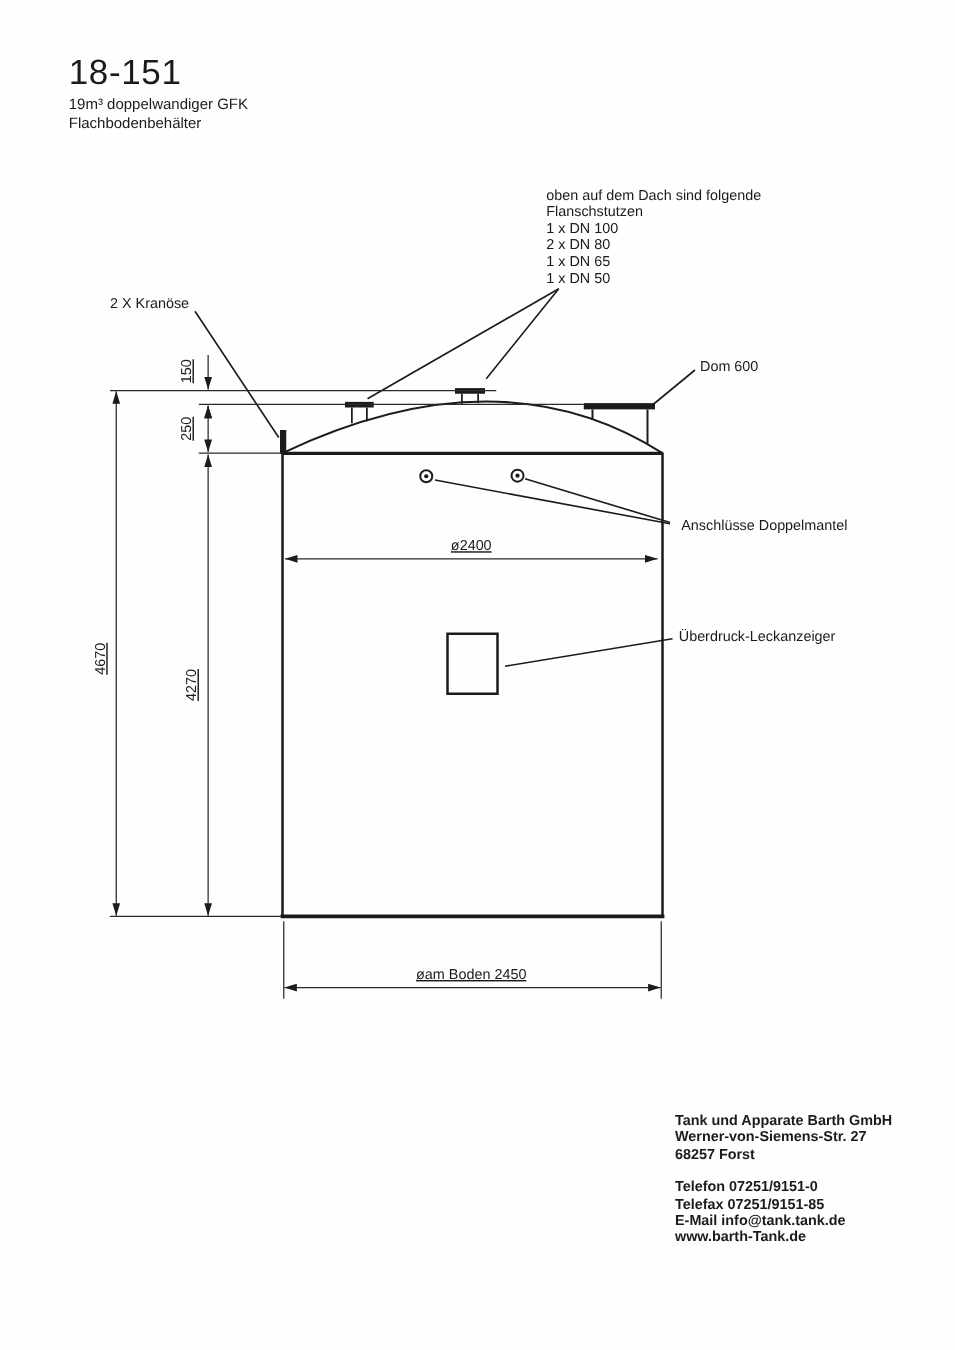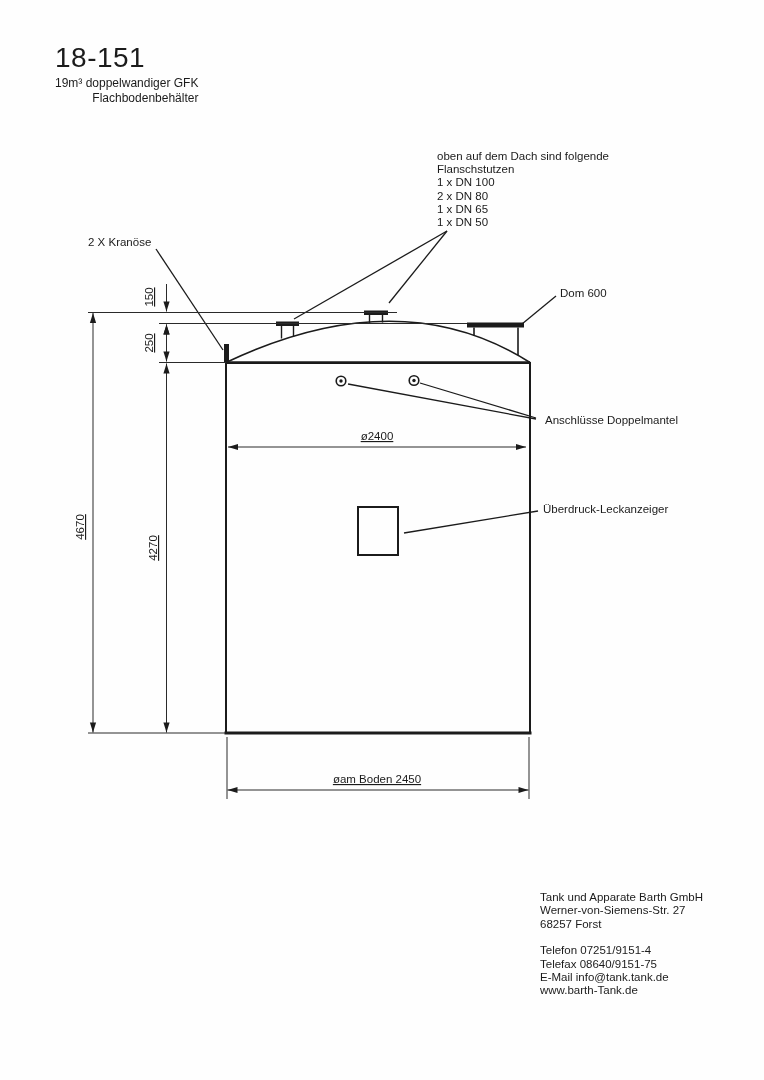--- a/index.html
+++ b/index.html
@@ -1,20 +1,20 @@
 <!DOCTYPE html>
 <html><head>
 <meta charset="utf-8">
 <style>
   html,body{margin:0;padding:0;background:#ffffff;}
   .page{position:relative;width:764px;height:1080px;background:#fefefe;overflow:hidden;
         font-family:"Liberation Sans",sans-serif;color:#1b1b1b;}
   .title{position:absolute;left:55px;top:42px;font-size:28px;letter-spacing:.5px;}
-  .subs{position:absolute;left:55px;top:76px;font-size:12px;line-height:14.5px;text-align:right;}
-  .footer{position:absolute;left:540px;top:891px;font-size:11.5px;font-weight:normal;line-height:13.4px;}
+  .subs{position:absolute;left:55px;top:76px;font-size:12px;line-height:14.5px;}
+  .footer{position:absolute;left:540px;top:891px;font-size:11.5px;font-weight:bold;line-height:13.4px;}
   .footer .gap{height:13px;}
   svg{position:absolute;left:0;top:0;}
   svg text{font-family:"Liberation Sans",sans-serif;font-size:11.5px;fill:#1b1b1b;}
   text.dim{text-decoration:underline;}
   .ol{stroke:#1b1b1b;fill:none;}
   .thin{stroke:#2a2a2a;stroke-width:1;fill:none;}
   .leader{stroke:#1b1b1b;stroke-width:1.3;fill:none;}
 </style>
 </head>
 <body>
@@ -103,19 +103,19 @@
     <text class="dim" x="153" y="343" text-anchor="middle" transform="rotate(-90 153 343)">250</text>
     <text class="dim" x="84" y="527" text-anchor="middle" transform="rotate(-90 84 527)">4670</text>
     <text class="dim" x="157" y="548" text-anchor="middle" transform="rotate(-90 157 548)">4270</text>
   </svg>
 
   <div class="footer">
     <div>Tank und Apparate Barth GmbH</div>
     <div>Werner-von-Siemens-Str. 27</div>
     <div>68257 Forst</div>
     <div class="gap"></div>
-    <div>Telefon 07251/9151-4</div>
-    <div>Telefax 08640/9151-75</div>
+    <div>Telefon 07251/9151-0</div>
+    <div>Telefax 07251/9151-85</div>
     <div>E-Mail info@tank.tank.de</div>
     <div>www.barth-Tank.de</div>
   </div>
 
 </div>
 
 </body></html>

